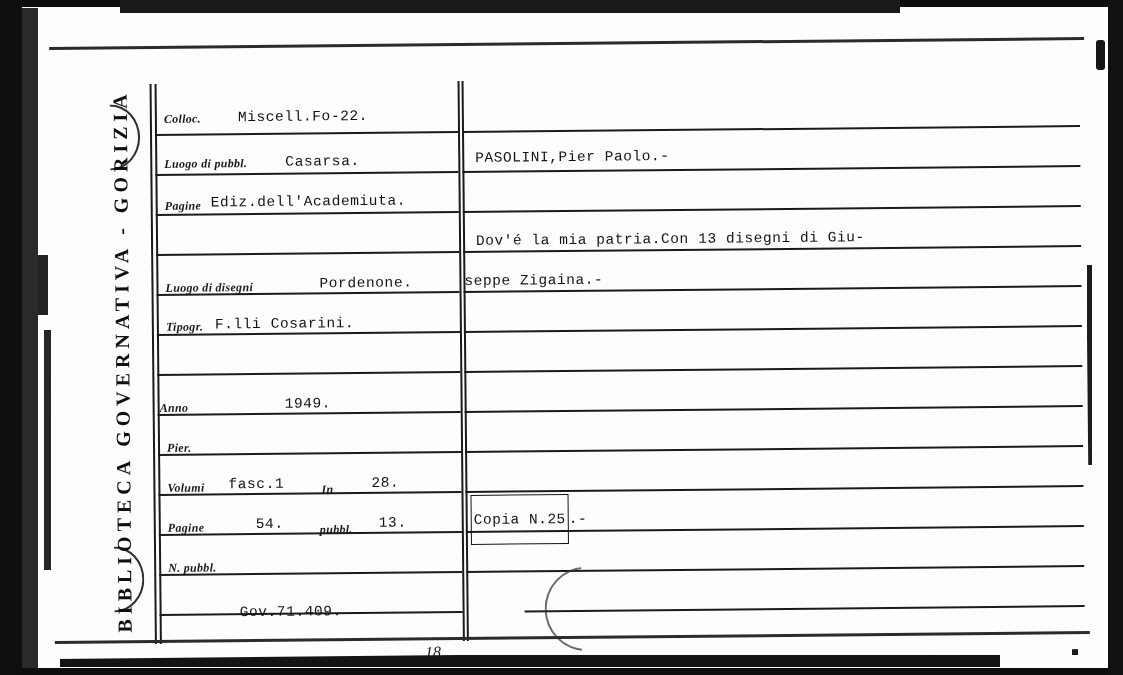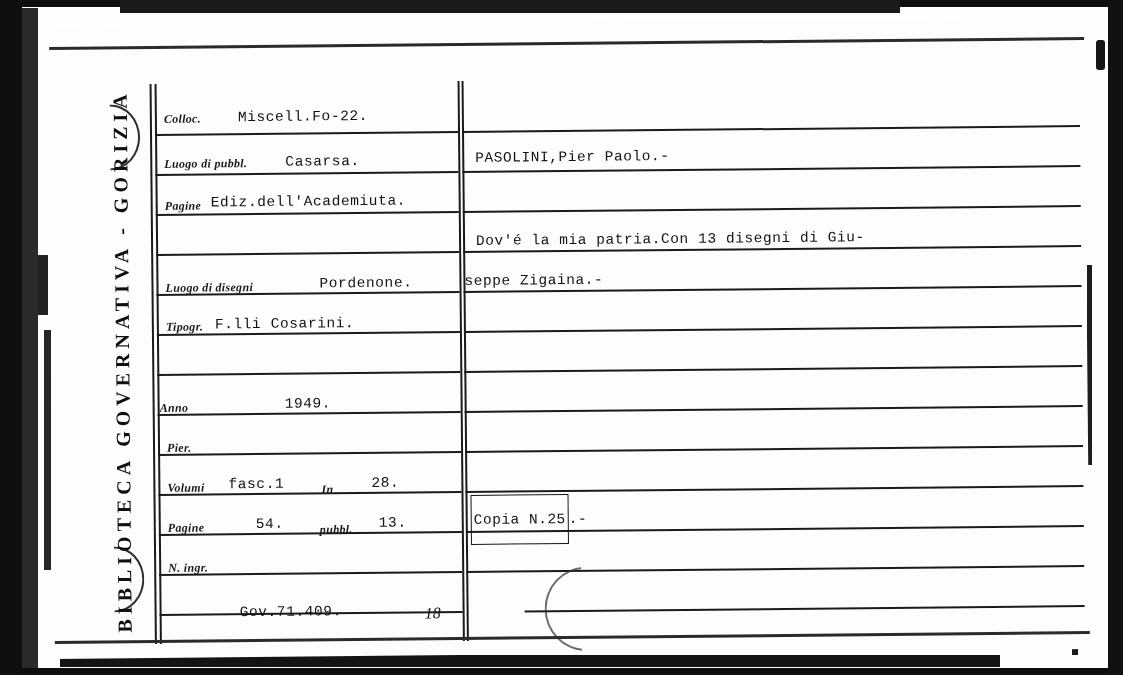--- a/index.html
+++ b/index.html
@@ -138,21 +138,21 @@
 
     <div class="cap" style="left:114px;top:86px;">Colloc.</div>
     <div class="cap" style="left:114px;top:131px;">Luogo di pubbl.</div>
     <div class="cap" style="left:114px;top:173px;">Pagine</div>
     <div class="cap" style="left:114px;top:255px;">Luogo di disegni</div>
     <div class="cap" style="left:114px;top:294px;">Tipogr.</div>
     <div class="cap" style="left:107px;top:375px;">Anno</div>
     <div class="cap" style="left:114px;top:415px;">Pier.</div>
     <div class="cap" style="left:114px;top:455px;">Volumi</div>
     <div class="cap" style="left:114px;top:495px;">Pagine</div>
-    <div class="cap" style="left:114px;top:535px;">N. ingr.</div>
+    <div class="cap" style="left:114px;top:535px;">N. pubbl.</div>
     <div class="cap" style="left:268px;top:458px;">In</div>
     <div class="cap" style="left:266px;top:498px;">pubbl.</div>
 
     <div class="tw" style="left:188px;top:84px;">Miscell.Fo-22.</div>
     <div class="tw" style="left:235px;top:129px;">Casarsa.</div>
     <div class="tw" style="left:160px;top:169px;">Ediz.dell'Academiuta.</div>
     <div class="tw" style="left:268px;top:251px;">Pordenone.</div>
     <div class="tw" style="left:163px;top:291px;">F.lli Cosarini.</div>
     <div class="tw" style="left:232px;top:371px;">1949.</div>
     <div class="tw" style="left:175px;top:451px;">fasc.1</div>
@@ -164,15 +164,15 @@
     <div class="rt" style="left:425px;top:127px;">PASOLINI,Pier Paolo.-</div>
     <div class="rt" style="left:425px;top:210px;">Dov'é la mia patria.Con 13 disegni di Giu-</div>
     <div class="rt" style="left:413px;top:250px;">seppe Zigaina.-</div>
 
     <div class="boxed" style="left:417px;top:489px;">
       <span class="bx">Copia N.25</span><span>.-</span>
     </div>
 
     <div class="smudge"></div>
 
-    <div class="pagenum" style="left:370px;top:581px;">18</div>
+    <div class="pagenum" style="left:370px;top:620px;">18</div>
   </div>
 </div>
 
 </body></html>

